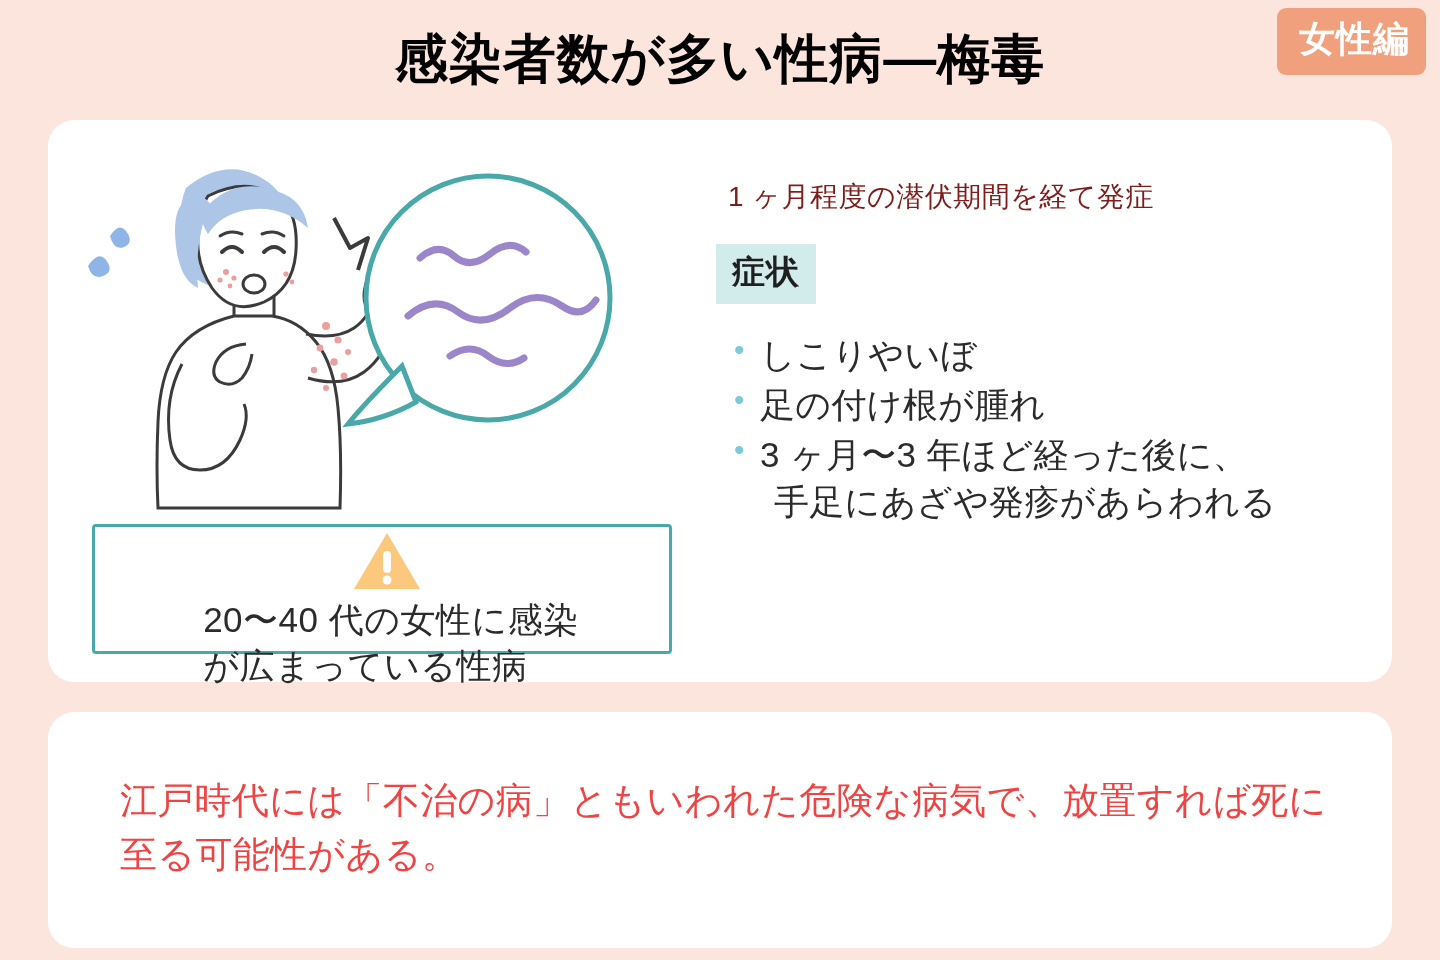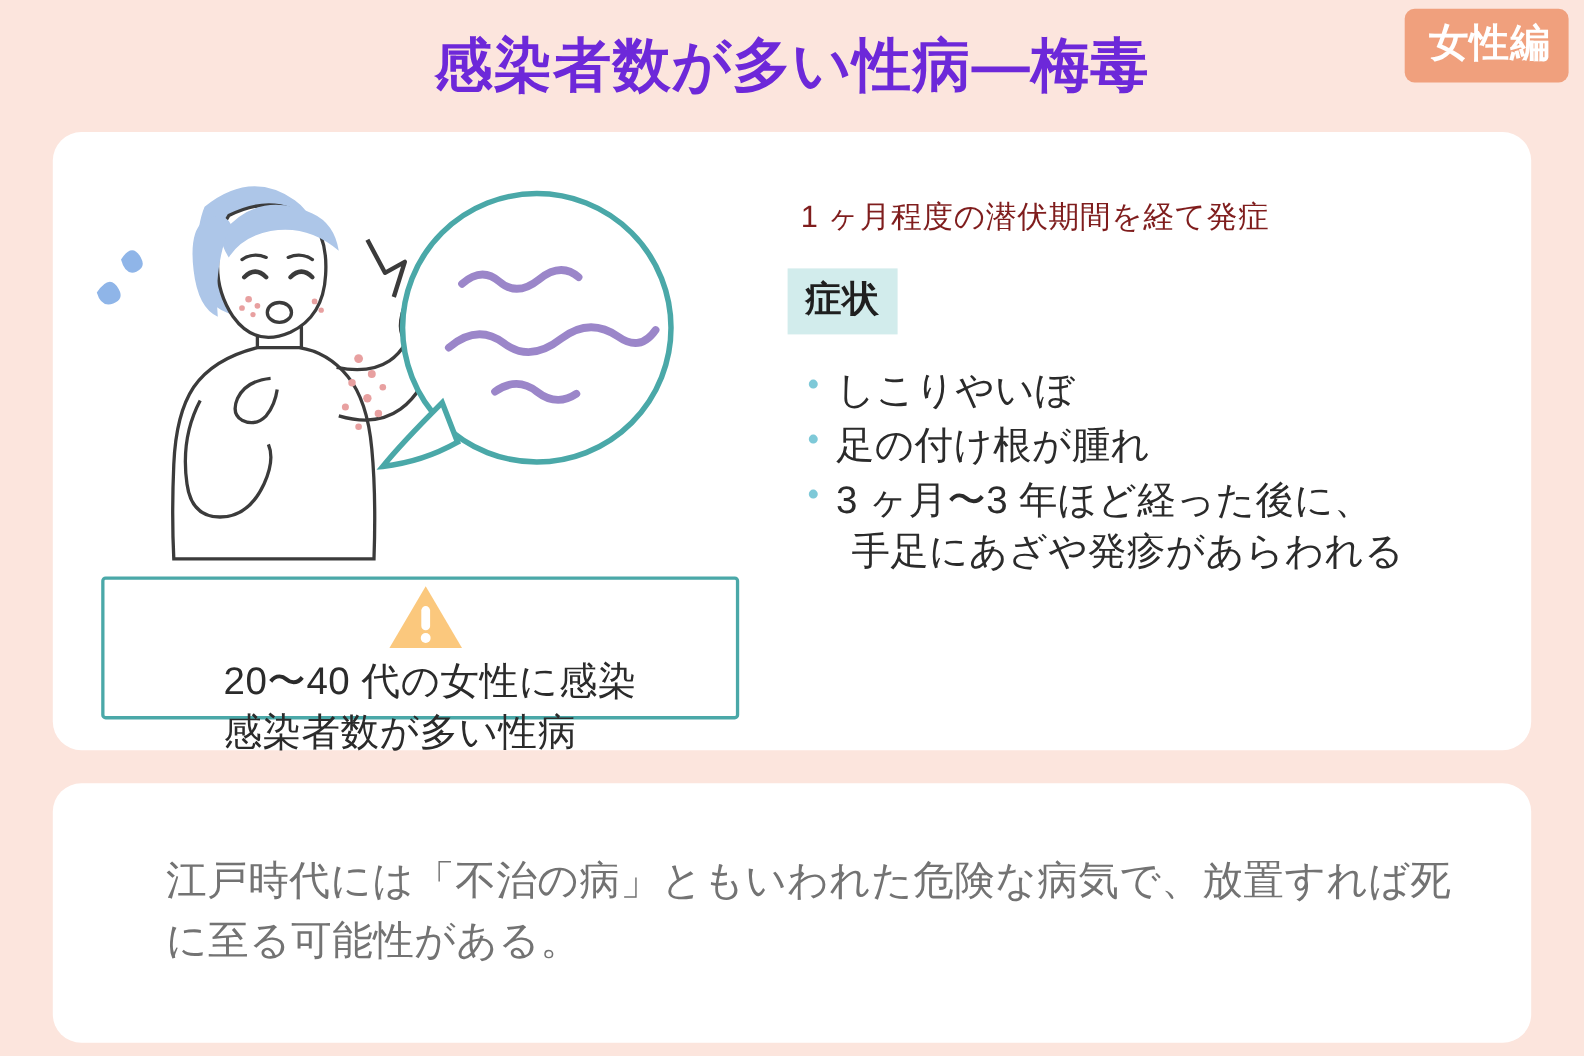--- a/index.html
+++ b/index.html
@@ -21,21 +21,21 @@
     height: 110px;
   }
   .title {
     position: absolute;
     left: 0;
     right: 0;
     top: 24px;
     text-align: center;
     font-size: 53px;
     font-weight: bold;
-    color: #6d28d9;
+    color: #000000;
     letter-spacing: 1px;
     white-space: nowrap;
   }
   .badge {
     position: absolute;
     right: 14px;
     top: 8px;
     background: #f0a07d;
     color: #ffffff;
     font-size: 36px;
@@ -156,23 +156,22 @@
     width: 1344px;
     height: 236px;
     background: #ffffff;
     border-radius: 26px;
     box-sizing: border-box;
     padding: 62px 62px 0 72px;
   }
   .bottom-text {
     font-size: 37px;
     line-height: 1.45;
-    color: #737373;
+    color: #ef4444;
     letter-spacing: 0.3px;
-    margin-left: 31px;
   }
 </style>
 </head>
 <body>
 
 <div class="header">
   <div class="title">感染者数が多い性病―梅毒</div>
   <div class="badge">女性編</div>
 </div>
 
@@ -252,21 +251,21 @@
   <div class="warn-box">
     <div class="warn-icon">
       <svg width="74" height="70" viewBox="0 0 74 70" xmlns="http://www.w3.org/2000/svg">
         <path d="M37 6 L70 62 L4 62 Z" fill="#fbc87d"></path>
         <rect x="33" y="24" width="8" height="22" rx="4" fill="#ffffff"></rect>
         <circle cx="37" cy="53" r="4.5" fill="#ffffff"></circle>
       </svg>
     </div>
     <div class="warn-text">
       <div>20〜40 代の女性に感染</div>
-      <div>感染者数が多い性病</div>
+      <div>が広まっている性病</div>
     </div>
   </div>
 
   <div class="right-col">
     <div class="lead">1 ヶ月程度の潜伏期間を経て発症</div>
 
     <div class="tag-2-wrap">
       <span class="tag">症状</span>
     </div>
 

